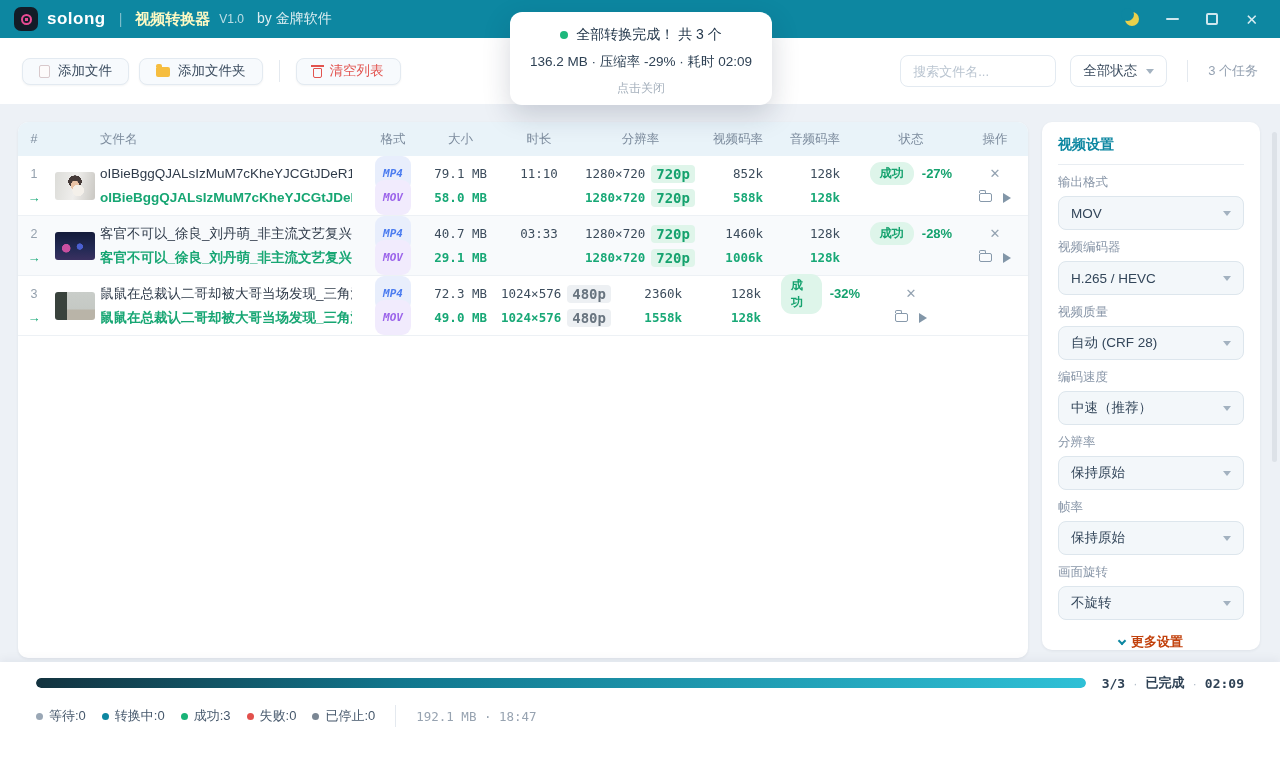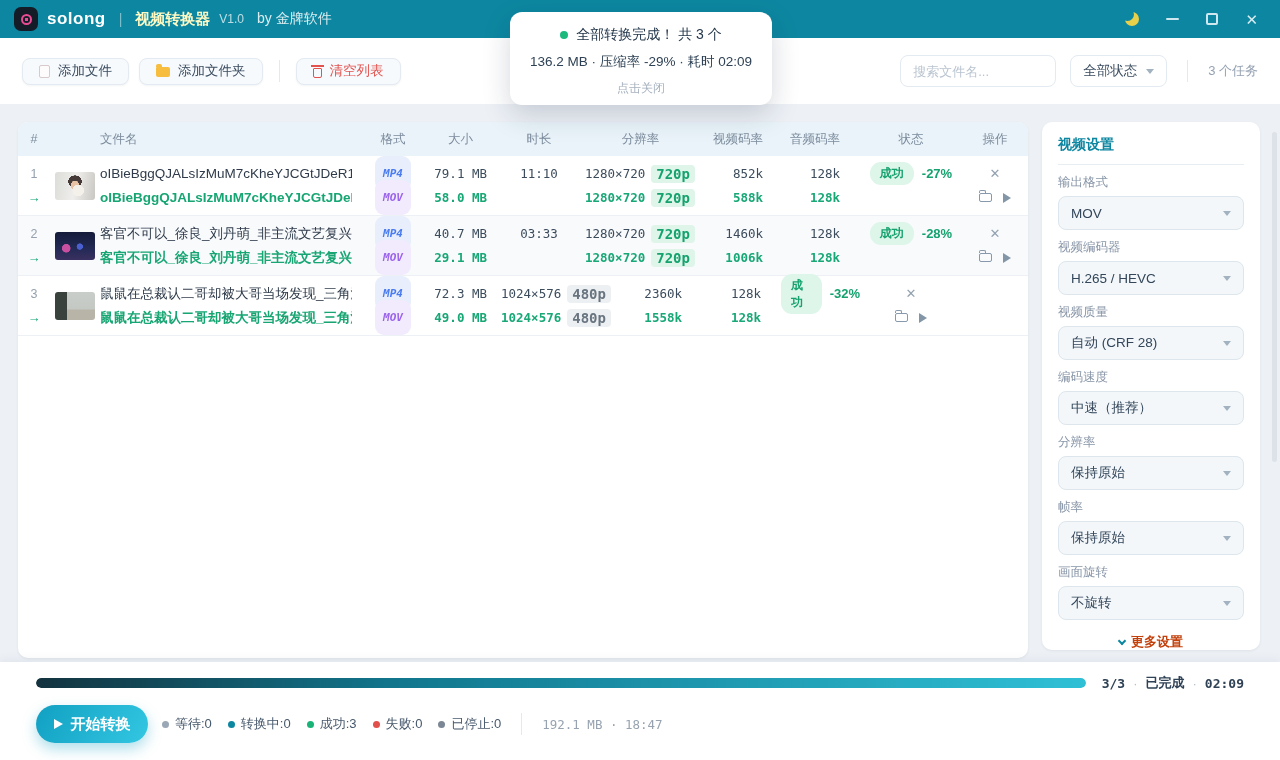--- a/index.html
+++ b/index.html
@@ -478,24 +478,20 @@
     </div>
     <div class="progress-label">
       <span class="mono">3/3</span>
       <span class="psep">·</span>
       <span>已完成</span>
       <span class="psep">·</span>
       <span class="mono">02:09</span>
     </div>
   </div>
   <div class="controls-row">
-    <button class="start-btn">
-      <span class="play-glyph"></span>
-      <span>开始转换</span>
-    </button>
     <div class="legend" id="legend">
   <div class="legend-item">
     <span class="dot" style="background: rgb(154, 167, 181);"></span>
     <span>等待:0</span>
   </div>
 
   <div class="legend-item">
     <span class="dot" style="background: rgb(13, 135, 161);"></span>
     <span>转换中:0</span>
   </div>

